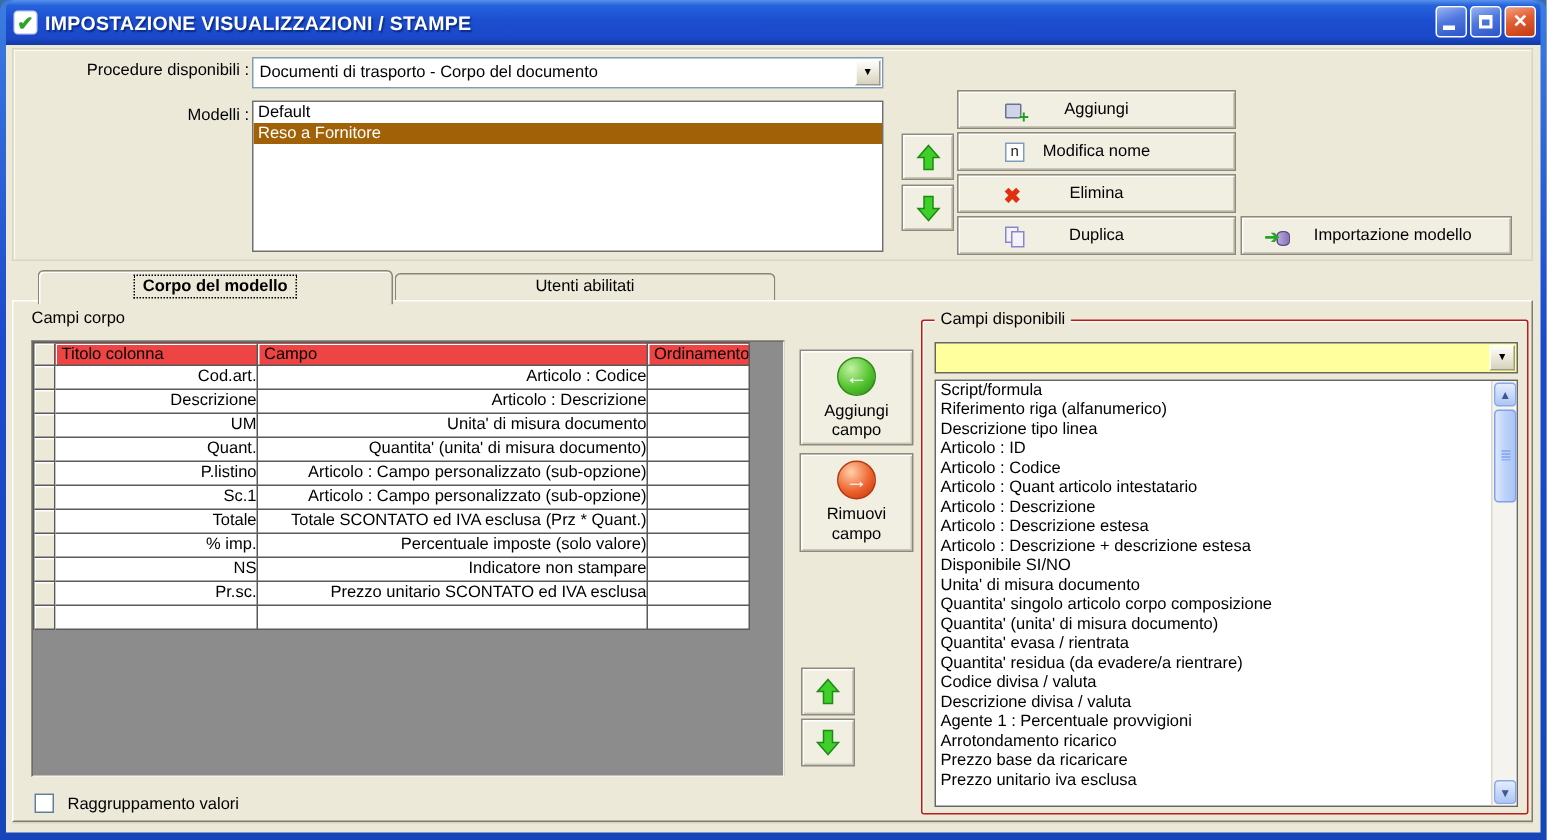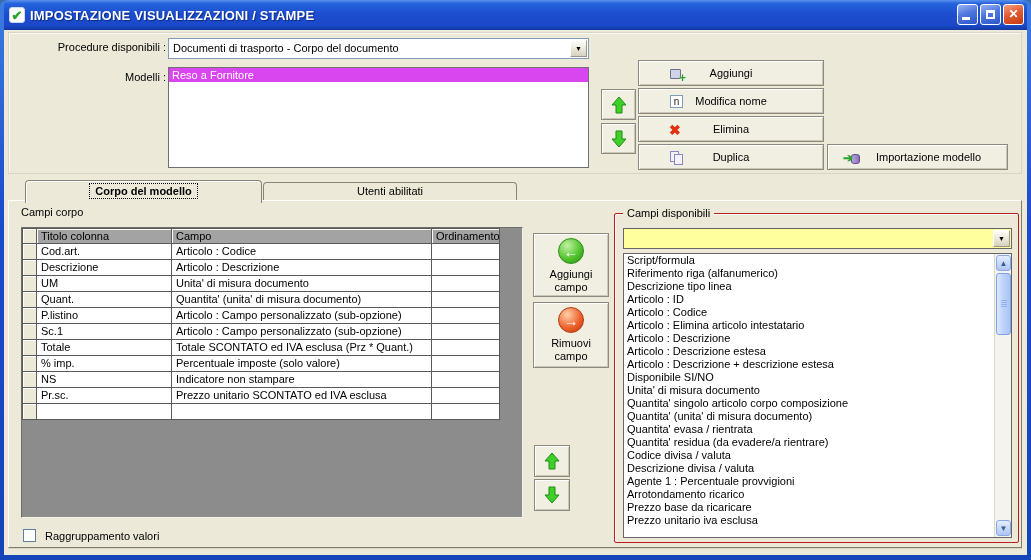--- a/index.html
+++ b/index.html
@@ -37,21 +37,21 @@
   .combo{ position:absolute; background:#fff; border:1px solid #7F9DB9; }
   .combo .val{ position:absolute; left:4px; top:3px; right:20px; white-space:nowrap; overflow:hidden; }
   .combo .drop{ position:absolute; right:1px; top:1px; bottom:1px; width:17px;
     background:linear-gradient(180deg,#FDFDFB,#E8E4D4 60%,#D6D2C0);
     border:1px solid #fff; border-right-color:#9b988a; border-bottom-color:#9b988a;
     display:flex; align-items:center; justify-content:center; font-size:7px; color:#000; }
 
   
   .listbox{ position:absolute; background:#fff; border:1px solid #707070; overflow:hidden; }
   .listbox .li{ height:14px; line-height:14px; padding-left:3px; white-space:nowrap; }
-  .listbox .li.selected{ background:#d946ef; color:#fff; }
+  .listbox .li.selected{ background:#a16207; color:#fff; }
 
   
   .btn{ position:absolute; background:#F1EEE2; border:1px solid #8d8a7d;
     box-shadow:inset 1px 1px 0 #fff, inset -1px -1px 0 #cbc7b8;
     display:flex; align-items:center; justify-content:center; font-size:11px; cursor:default; }
 
   .model-btn{ width:186px; height:26px; left:634px; }
   .model-btn .cap{ width:100%; text-align:center; }
   .mini-ic{ position:absolute; left:30px; top:5px; width:16px; height:16px; }
 
@@ -82,22 +82,22 @@
   .tab-panel{ position:absolute; left:4px; top:170px; width:1014px; height:348px; background:#ECE9D8;
     border-top:1px solid #fff; border-left:1px solid #fff; border-right:1px solid #7e7c70; border-bottom:1px solid #7e7c70;
     box-shadow:0 1px 0 #d8d5c6; z-index:2; }
 
   
   .grid{ position:absolute; left:12px; top:26px; width:502px; height:291px; background:#8C8C8C;
     border-top:1px solid #6e6e66; border-left:1px solid #6e6e66; border-right:1px solid #f4f2e8; border-bottom:1px solid #f4f2e8; }
   .g-row{ display:flex; }
   .g-cell{ border-right:1px solid #5a5a5a; border-bottom:1px solid #5a5a5a; overflow:hidden; white-space:nowrap;
     padding-left:4px; line-height:15px; background:#fff; }
-  .g-head .g-cell{ background:#a3a3a3; box-shadow:inset 1px 1px 0 #fff; height:15px; line-height:14px; }
-  .g-body .g-cell{ height:16px; }
+  .g-head .g-cell{ background:#ef4444; box-shadow:inset 1px 1px 0 #fff; height:15px; line-height:14px; }
+  .g-body .g-cell{ height:16px;text-align:right; }
   .c0{ width:14px; padding-left:0; background:#ECE9D8 !important; box-shadow:inset 1px 1px 0 #fff; }
   .c1{ width:135px; }
   .c2{ width:260px; }
   .c3{ width:68px; }
   .g-table{ border-left:1px solid #5a5a5a; border-top:1px solid #5a5a5a; width:478px; margin:0; }
 
   
   .xfer{ flex-direction:column; gap:1px; padding-top:4px; justify-content:flex-start; }
   .sphere{ width:26px; height:26px; border-radius:50%; display:flex; align-items:center; justify-content:center;
     color:#fff; font-weight:bold; font-size:15px; margin-bottom:3px; }
@@ -157,20 +157,21 @@
 
     <span class="lbl" style="left:30px; top:11px; width:132px; text-align:right;">Procedure disponibili :</span>
     <div class="combo" style="left:164px; top:8px; width:421px; height:21px;">
       <span class="val">Documenti di trasporto - Corpo del documento</span>
       <span class="drop">▼</span>
     </div>
 
     <span class="lbl" style="left:30px; top:41px; width:132px; text-align:right;">Modelli :</span>
     <div class="listbox" style="left:164px; top:37px; width:421px; height:101px;">
 
+    <div class="li">Default</div>
         <div class="li selected">Reso a Fornitore</div>
       </div>
 
     <div class="btn arrow-btn" style="left:597px; top:59px; width:35px; height:31px;">
       <svg width="20" height="20" viewBox="0 0 20 20">
           <path d="M10 2 L17 10 L13 10 L13 18 L7 18 L7 10 L3 10 Z" fill="#3ECF28" stroke="#1E8A14"></path>
         </svg>
     </div>
     <div class="btn arrow-btn" style="left:597px; top:93px; width:35px; height:31px;">
       <svg width="20" height="20" viewBox="0 0 20 20">
@@ -330,21 +331,21 @@
         </div>
 
         <div class="listbox avail-list">
           <div style="position:absolute; left:0; top:0; right:17px; bottom:0; overflow:hidden;">
 
           <div class="li">Script/formula</div>
               <div class="li">Riferimento riga (alfanumerico)</div>
               <div class="li">Descrizione tipo linea</div>
               <div class="li">Articolo : ID</div>
               <div class="li">Articolo : Codice</div>
-              <div class="li">Articolo : Elimina articolo intestatario</div>
+              <div class="li">Articolo : Quant articolo intestatario</div>
               <div class="li">Articolo : Descrizione</div>
               <div class="li">Articolo : Descrizione estesa</div>
               <div class="li">Articolo : Descrizione + descrizione estesa</div>
               <div class="li">Disponibile SI/NO</div>
               <div class="li">Unita' di misura documento</div>
               <div class="li">Quantita' singolo articolo corpo composizione</div>
               <div class="li">Quantita' (unita' di misura documento)</div>
               <div class="li">Quantita' evasa / rientrata</div>
               <div class="li">Quantita' residua (da evadere/a rientrare)</div>
               <div class="li">Codice divisa / valuta</div>

